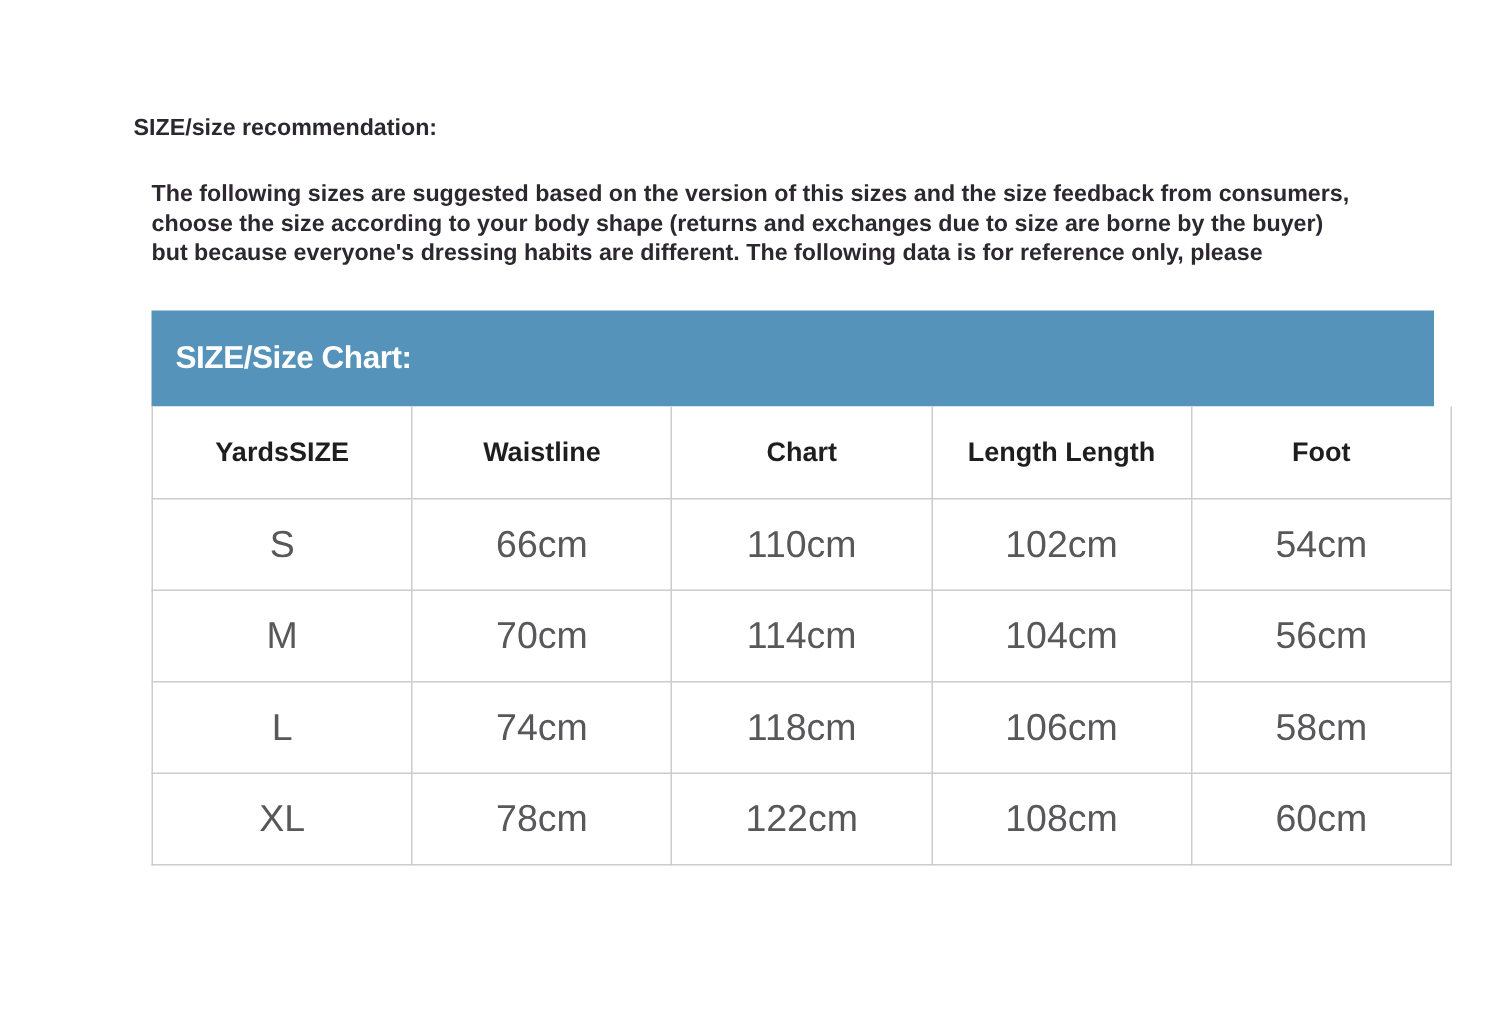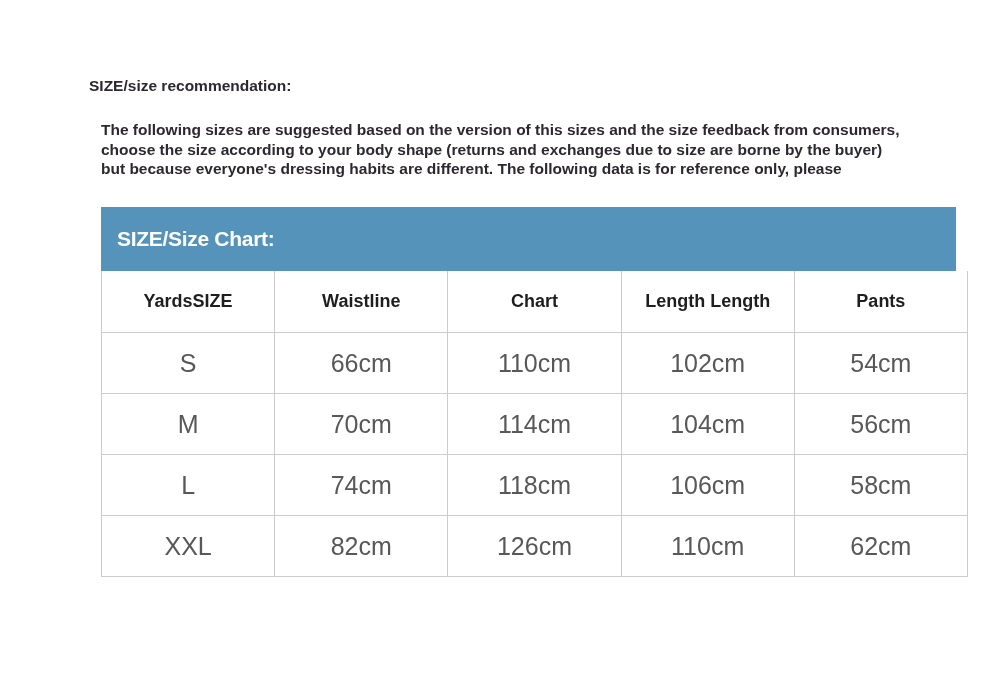--- a/index.html
+++ b/index.html
@@ -90,21 +90,21 @@
       <span>SIZE/Size Chart:</span>
     </div>
 
     <table class="size-table">
       <thead>
         <tr>
           <th>YardsSIZE</th>
           <th>Waistline</th>
           <th>Chart</th>
           <th>Length Length</th>
-          <th>Pants</th>
+          <th>Foot</th>
         </tr>
       </thead>
       <tbody>
         <tr>
           <td>S</td>
           <td>66cm</td>
           <td>110cm</td>
           <td>102cm</td>
           <td>54cm</td>
         </tr>
@@ -116,23 +116,23 @@
           <td>56cm</td>
         </tr>
         <tr>
           <td>L</td>
           <td>74cm</td>
           <td>118cm</td>
           <td>106cm</td>
           <td>58cm</td>
         </tr>
         <tr>
-          <td>XXL</td>
-          <td>82cm</td>
-          <td>126cm</td>
-          <td>110cm</td>
-          <td>62cm</td>
+          <td>XL</td>
+          <td>78cm</td>
+          <td>122cm</td>
+          <td>108cm</td>
+          <td>60cm</td>
         </tr>
       </tbody>
     </table>
 
   </div>
 </div>
 
 </body></html>

